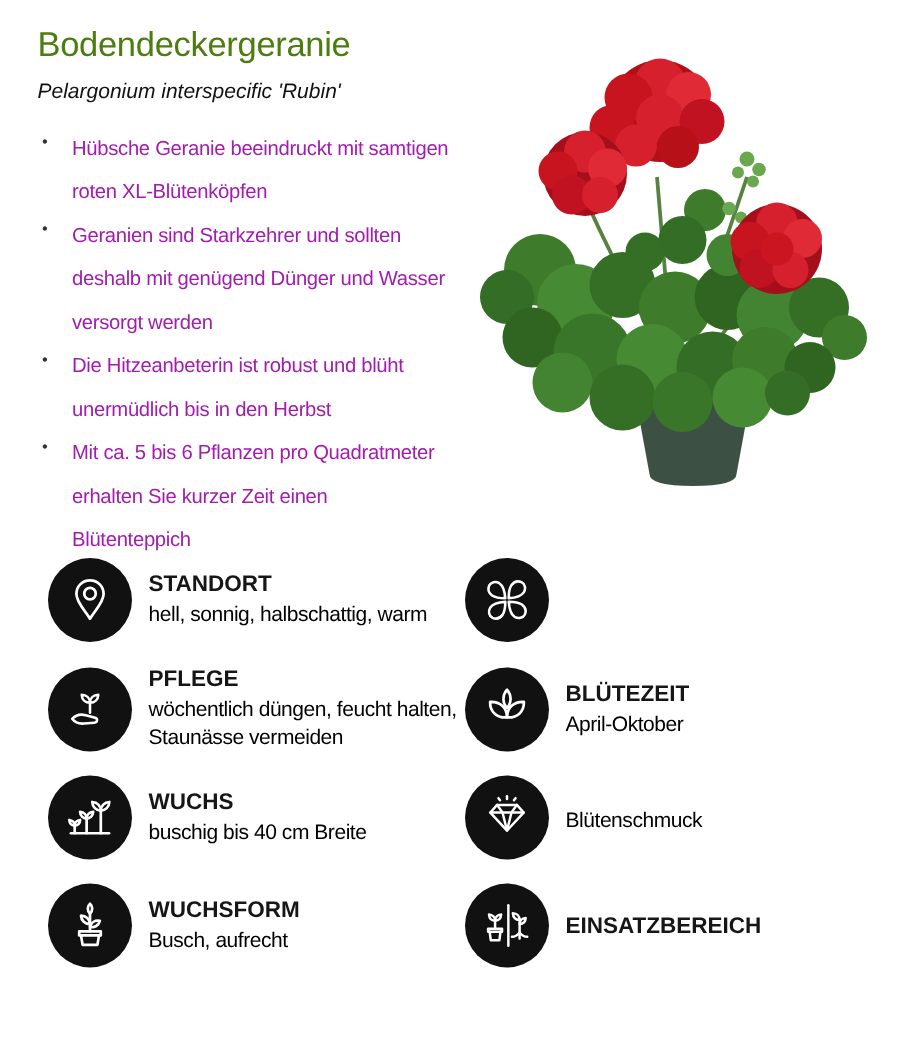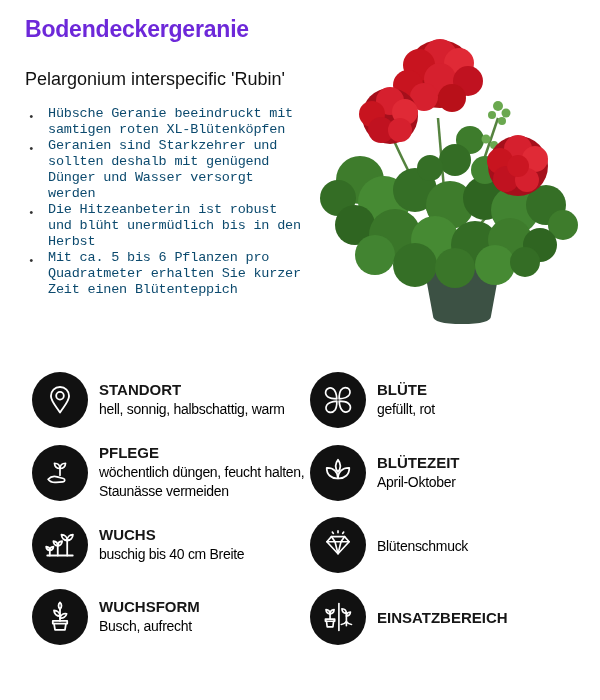--- a/index.html
+++ b/index.html
@@ -4,26 +4,26 @@
 <style>
   * { margin:0; padding:0; box-sizing:border-box; }
   html,body { background:#ffffff; }
   .page {
     position:relative; width:600px; height:700px; overflow:hidden;
     background:#ffffff; font-family:"Liberation Sans", sans-serif; color:#1a1a1a;
   }
   
   .top { position:relative; height:352px; }
   .intro { position:absolute; left:25px; top:16px; width:285px; }
-  .title { font-size:23px; font-weight:bold; color:#6d28d9; letter-spacing:-0.2px; }
-  .subtitle { margin-top:26px; font-size:18px; color:#111; }
+  .title { font-size:23px; font-weight:normal; color:#4d7c0f; letter-spacing:-0.2px; }
+  .subtitle { margin-top:9px; font-size:14px; font-style:italic; color:#111; }
   .bullets { margin-top:16px; list-style:none; width:276px; }
   .bullets li {
-    position:relative; padding-left:23px; font-size:13.5px; line-height:16px;
-    letter-spacing:-0.2px; color:#0c4a6e;font-family:Liberation Mono, monospace;
+    position:relative; padding-left:23px; font-size:13.5px; line-height:29px;
+    letter-spacing:-0.2px; color:#a21caf;
   }
   .bullets li::before {
     content:"•"; position:absolute; left:3px; top:0; font-size:11px; line-height:23px; color:#333;
   }
   .plant-figure { position:absolute; right:0; top:18px; width:300px; height:330px; }
   
   .attributes-grid {
     margin:20px 8px 0 32px;
     display:grid; grid-template-columns:278px 1fr; row-gap:16px;
   }
@@ -160,24 +160,20 @@
           <use href="#petal" transform="rotate(180 12 12)"></use>
           <use href="#petal" transform="rotate(270 12 12)"></use>
           <g fill="#ffffff" stroke="none">
             <circle cx="10.8" cy="10.8" r="0.55"></circle>
               <circle cx="13.2" cy="10.8" r="0.55"></circle>
             <circle cx="10.8" cy="13.2" r="0.55"></circle>
               <circle cx="13.2" cy="13.2" r="0.55"></circle>
           </g>
         </svg>
       </div>
-      <div class="attr-text">
-        <div class="attr-label">BLÜTE</div>
-        <div class="attr-value">gefüllt, rot</div>
-      </div>
     </div>
 
     <div class="attr-item">
       <div class="attr-icon">
         <svg width="34" height="34" viewBox="0 0 24 24" fill="none" stroke="#ffffff" stroke-width="1.2" stroke-linecap="round" stroke-linejoin="round">
           <path d="M12 13.5 V8.2"></path>
           <path d="M12 8.8 C9.8 8.8 8.2 7.3 8.1 5.1 C10.3 5.1 11.9 6.6 12 8.8 Z"></path>
           <path d="M12 8.8 C14.2 8.8 15.8 7.3 15.9 5.1 C13.7 5.1 12.1 6.6 12 8.8 Z"></path>
           <path d="M3.6 16.4 C5.2 14.7 7.8 14.1 10 14.7 L14.4 15.9 C15.8 16.3 15.6 18.1 14.1 18.2 L9.2 18.6 C7 18.8 5 18.3 3.6 16.4 Z"></path>
         </svg>

